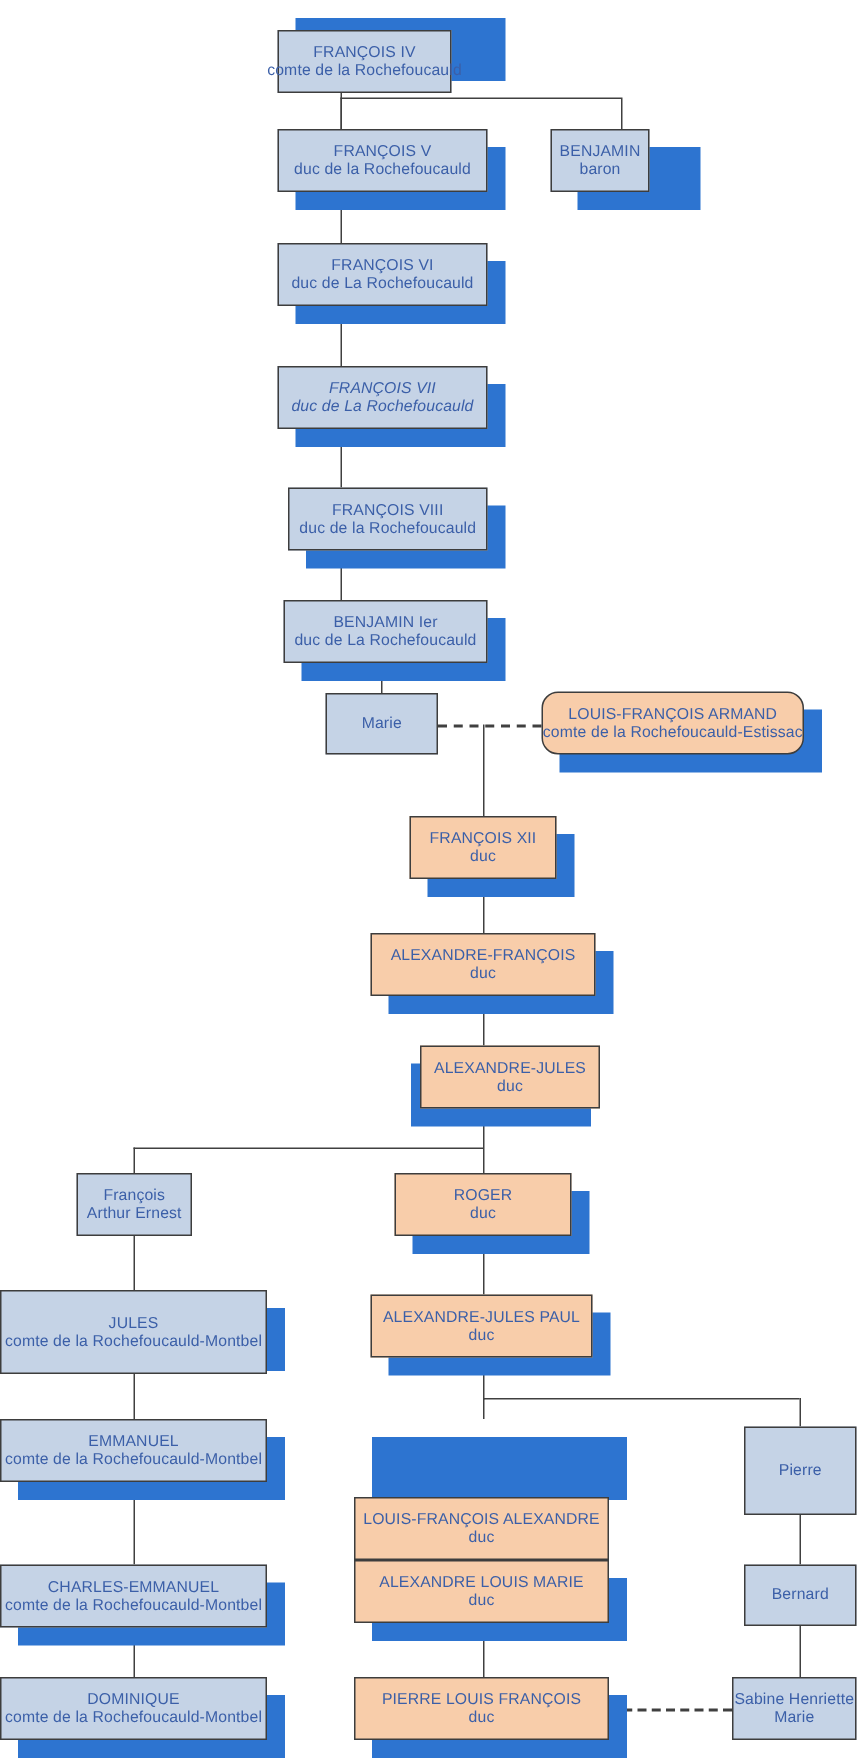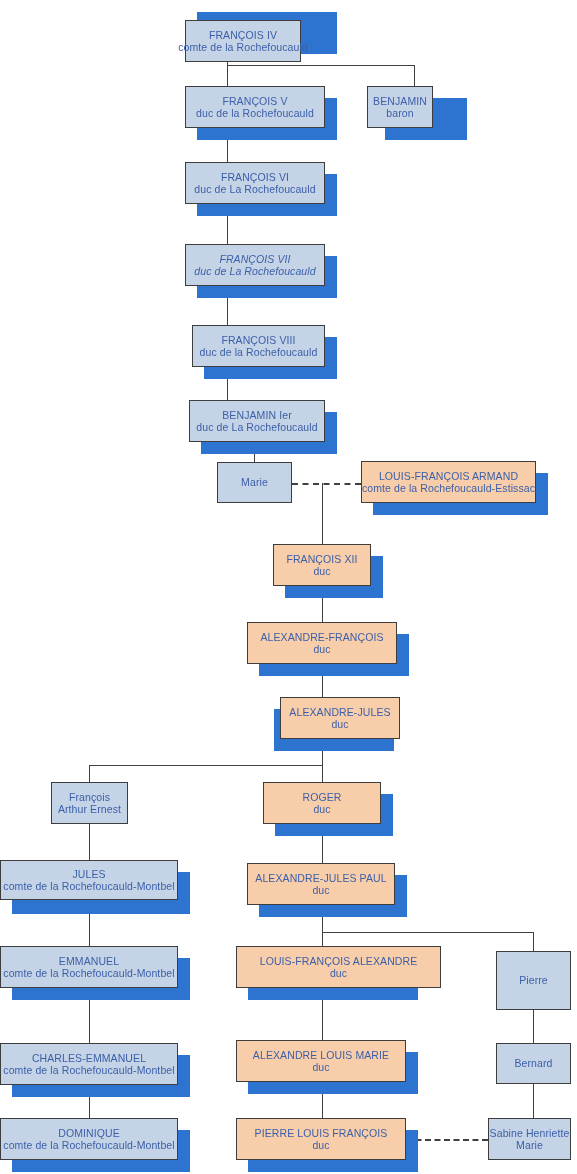--- a/index.html
+++ b/index.html
@@ -135,21 +135,21 @@
       </div>
       <div class="shadow" style="left: 201px; top: 412px; width: 136px; height: 42px;"></div>
       <div class="node blue" style="left: 189px; top: 400px; width: 136px; height: 42px;">
         <div class="nm">BENJAMIN Ier</div>
         <div class="sub">duc de La Rochefoucauld</div>
       </div>
       <div class="node blue" style="left: 217px; top: 462px; width: 75px; height: 41px;">
         <div class="nm">Marie</div>
       </div>
       <div class="shadow" style="left: 373px; top: 473px; width: 175px; height: 42px;"></div>
-      <div class="node peach" style="left: 361px; top: 461px; width: 175px; height: 42px;">
+      <div class="node peach" style="left: 361px; top: 461px; width: 175px; height: 42px; border-radius: 11px;">
         <div class="nm">LOUIS-FRANÇOIS ARMAND</div>
         <div class="sub">comte de la Rochefoucauld-Estissac</div>
       </div>
       <div class="shadow" style="left: 285px; top: 556px; width: 98px; height: 42px;"></div>
       <div class="node peach" style="left: 273px; top: 544px; width: 98px; height: 42px;">
         <div class="nm">FRANÇOIS XII</div>
         <div class="sub">duc</div>
       </div>
       <div class="shadow" style="left: 259px; top: 634px; width: 150px; height: 42px;"></div>
       <div class="node peach" style="left: 247px; top: 622px; width: 150px; height: 42px;">
@@ -164,36 +164,36 @@
       <div class="node blue" style="left: 51px; top: 782px; width: 77px; height: 42px;">
         <div class="nm">François</div>
         <div class="sub">Arthur Ernest</div>
       </div>
       <div class="shadow" style="left: 275px; top: 794px; width: 118px; height: 42px;"></div>
       <div class="node peach" style="left: 263px; top: 782px; width: 118px; height: 42px;">
         <div class="nm">ROGER</div>
         <div class="sub">duc</div>
       </div>
       <div class="shadow" style="left: 12px; top: 872px; width: 178px; height: 42px;"></div>
-      <div class="node blue" style="left: 0px; top: 860px; width: 178px; height: 40px;">
+      <div class="node blue" style="left: 0px; top: 860px; width: 178px; height: 56px;">
         <div class="nm">JULES</div>
         <div class="sub">comte de la Rochefoucauld-Montbel</div>
       </div>
       <div class="shadow" style="left: 259px; top: 875px; width: 148px; height: 42px;"></div>
       <div class="node peach" style="left: 247px; top: 863px; width: 148px; height: 42px;">
         <div class="nm">ALEXANDRE-JULES PAUL</div>
         <div class="sub">duc</div>
       </div>
       <div class="shadow" style="left: 12px; top: 958px; width: 178px; height: 42px;"></div>
       <div class="node blue" style="left: 0px; top: 946px; width: 178px; height: 42px;">
         <div class="nm">EMMANUEL</div>
         <div class="sub">comte de la Rochefoucauld-Montbel</div>
       </div>
       <div class="shadow" style="left: 248px; top: 958px; width: 170px; height: 42px;"></div>
-      <div class="node peach" style="left: 236px; top: 946px; width: 205px; height: 42px;">
+      <div class="node peach" style="left: 236px; top: 998px; width: 170px; height: 42px;">
         <div class="nm">LOUIS-FRANÇOIS ALEXANDRE</div>
         <div class="sub">duc</div>
       </div>
       <div class="node blue" style="left: 496px; top: 951px; width: 75px; height: 59px;">
         <div class="nm">Pierre</div>
       </div>
       <div class="shadow" style="left: 12px; top: 1055px; width: 178px; height: 42px;"></div>
       <div class="node blue" style="left: 0px; top: 1043px; width: 178px; height: 42px;">
         <div class="nm">CHARLES-EMMANUEL</div>
         <div class="sub">comte de la Rochefoucauld-Montbel</div>

